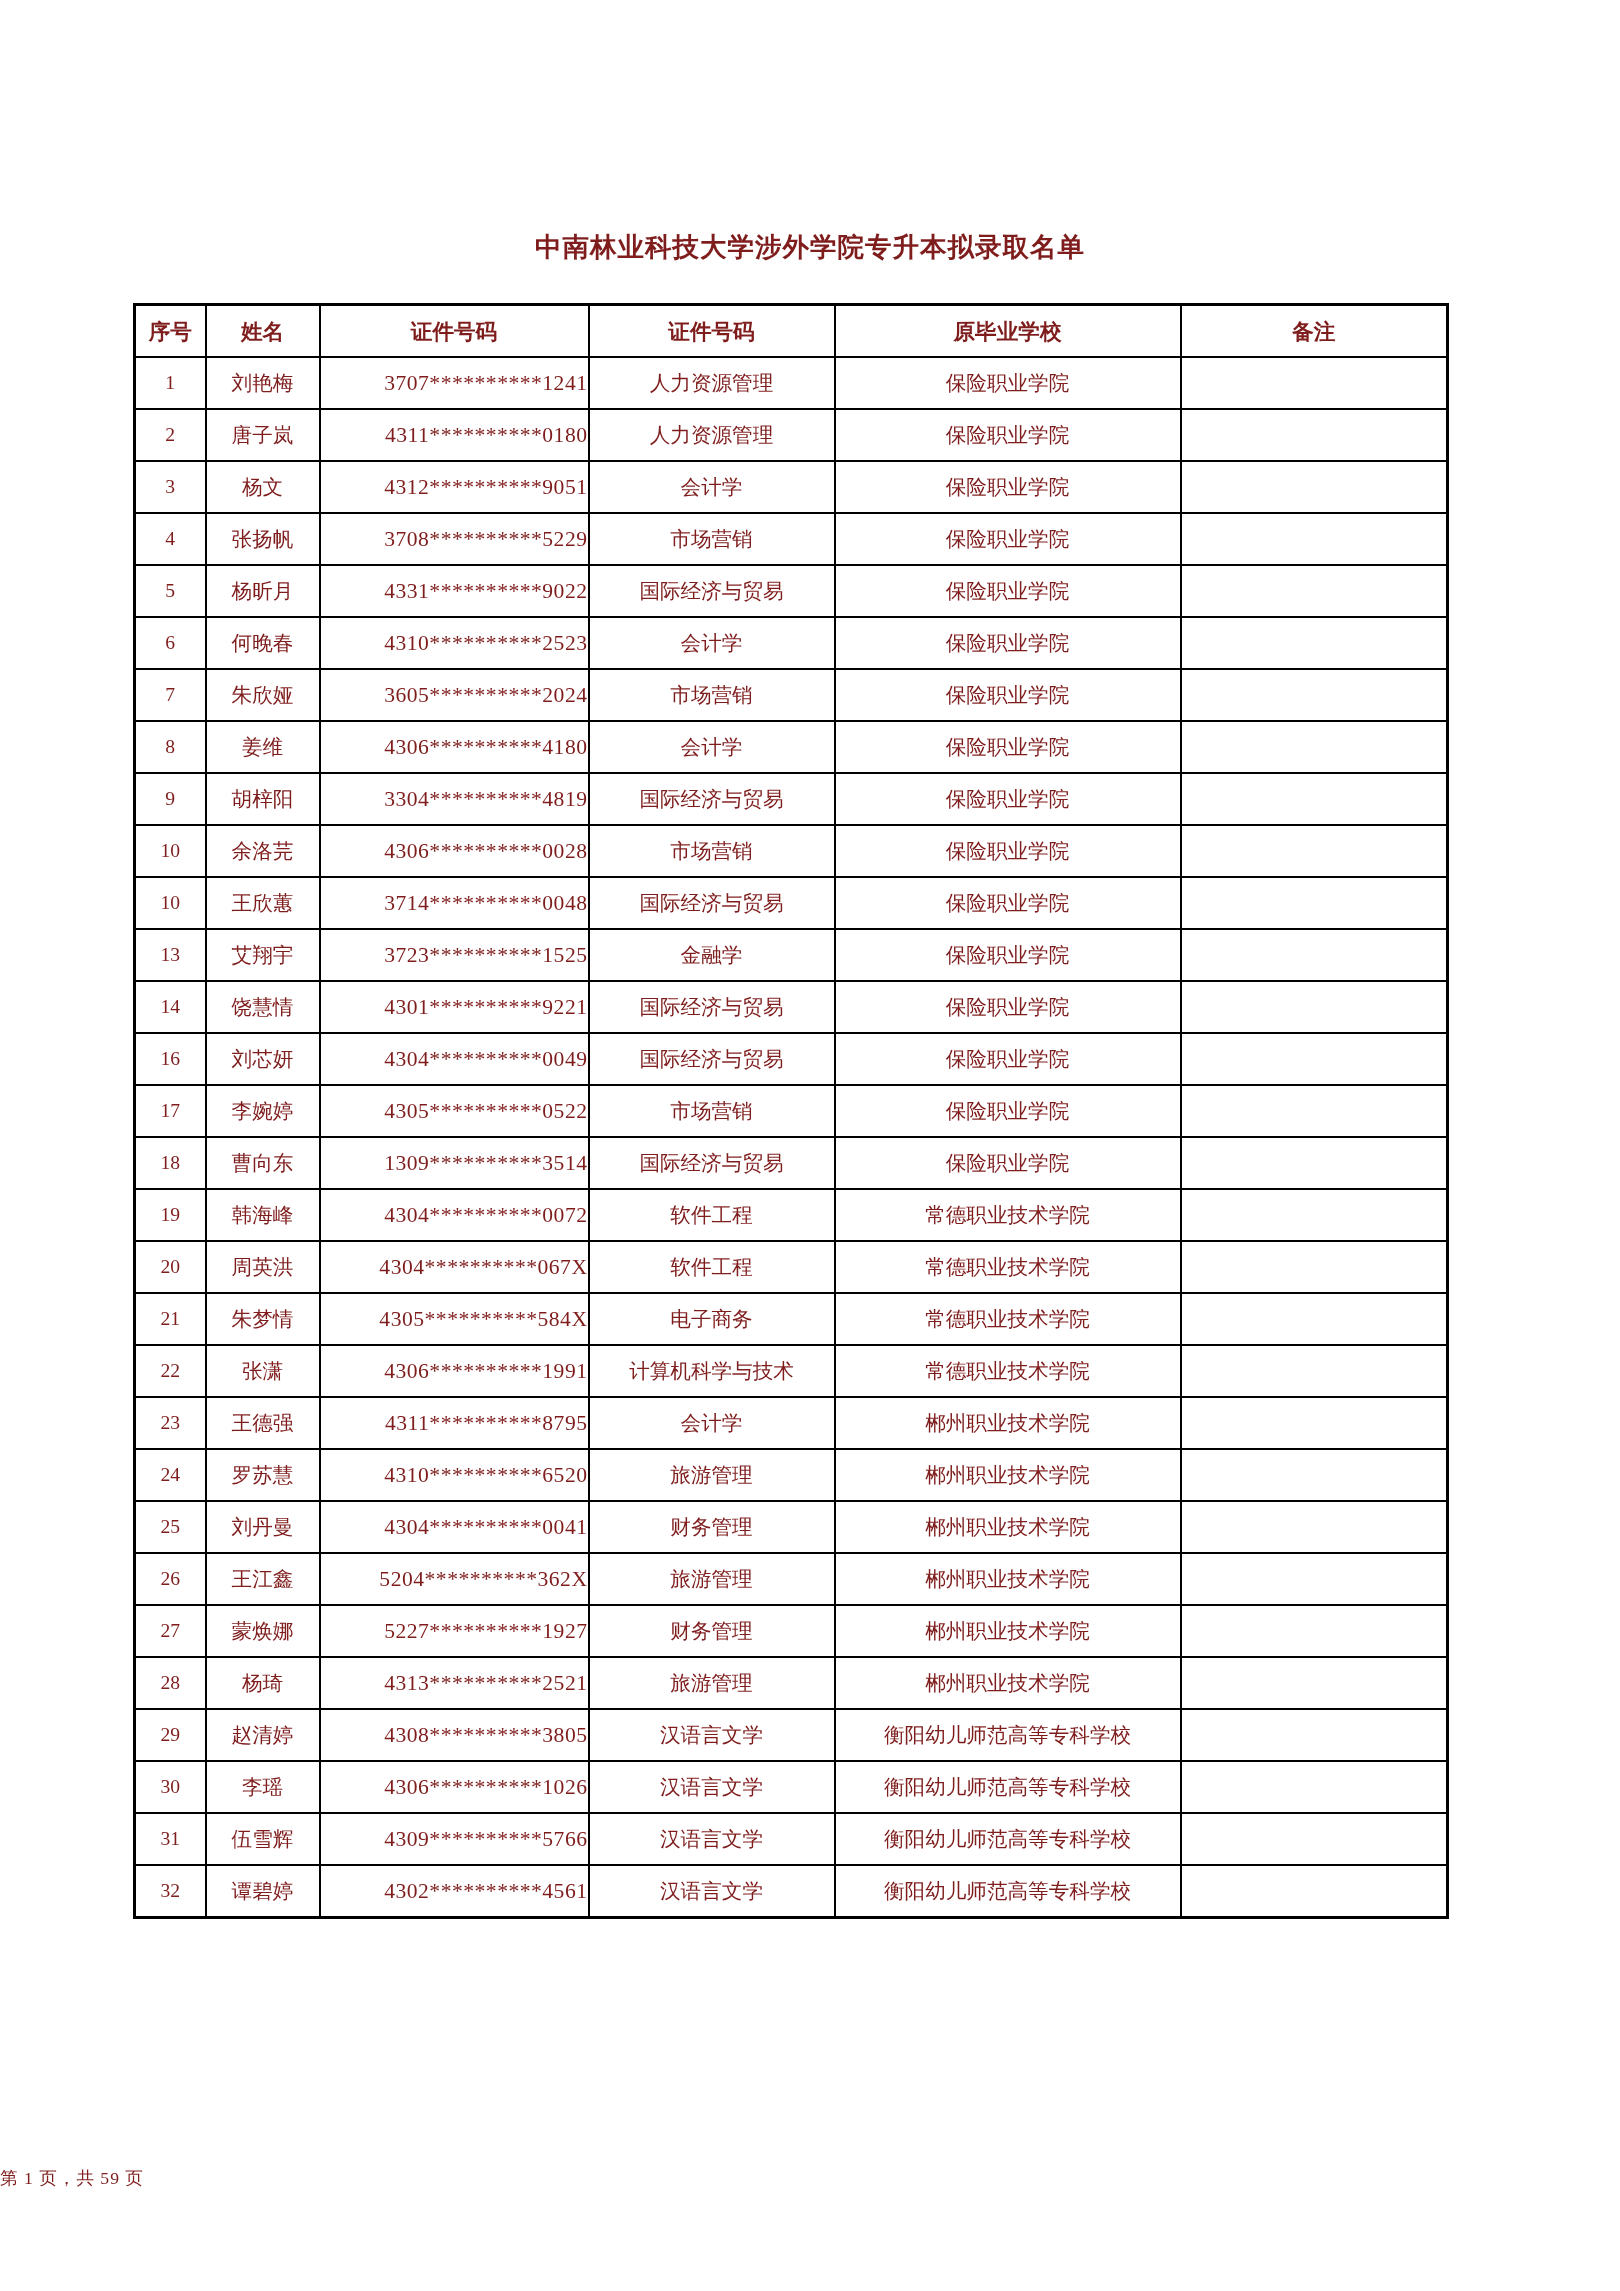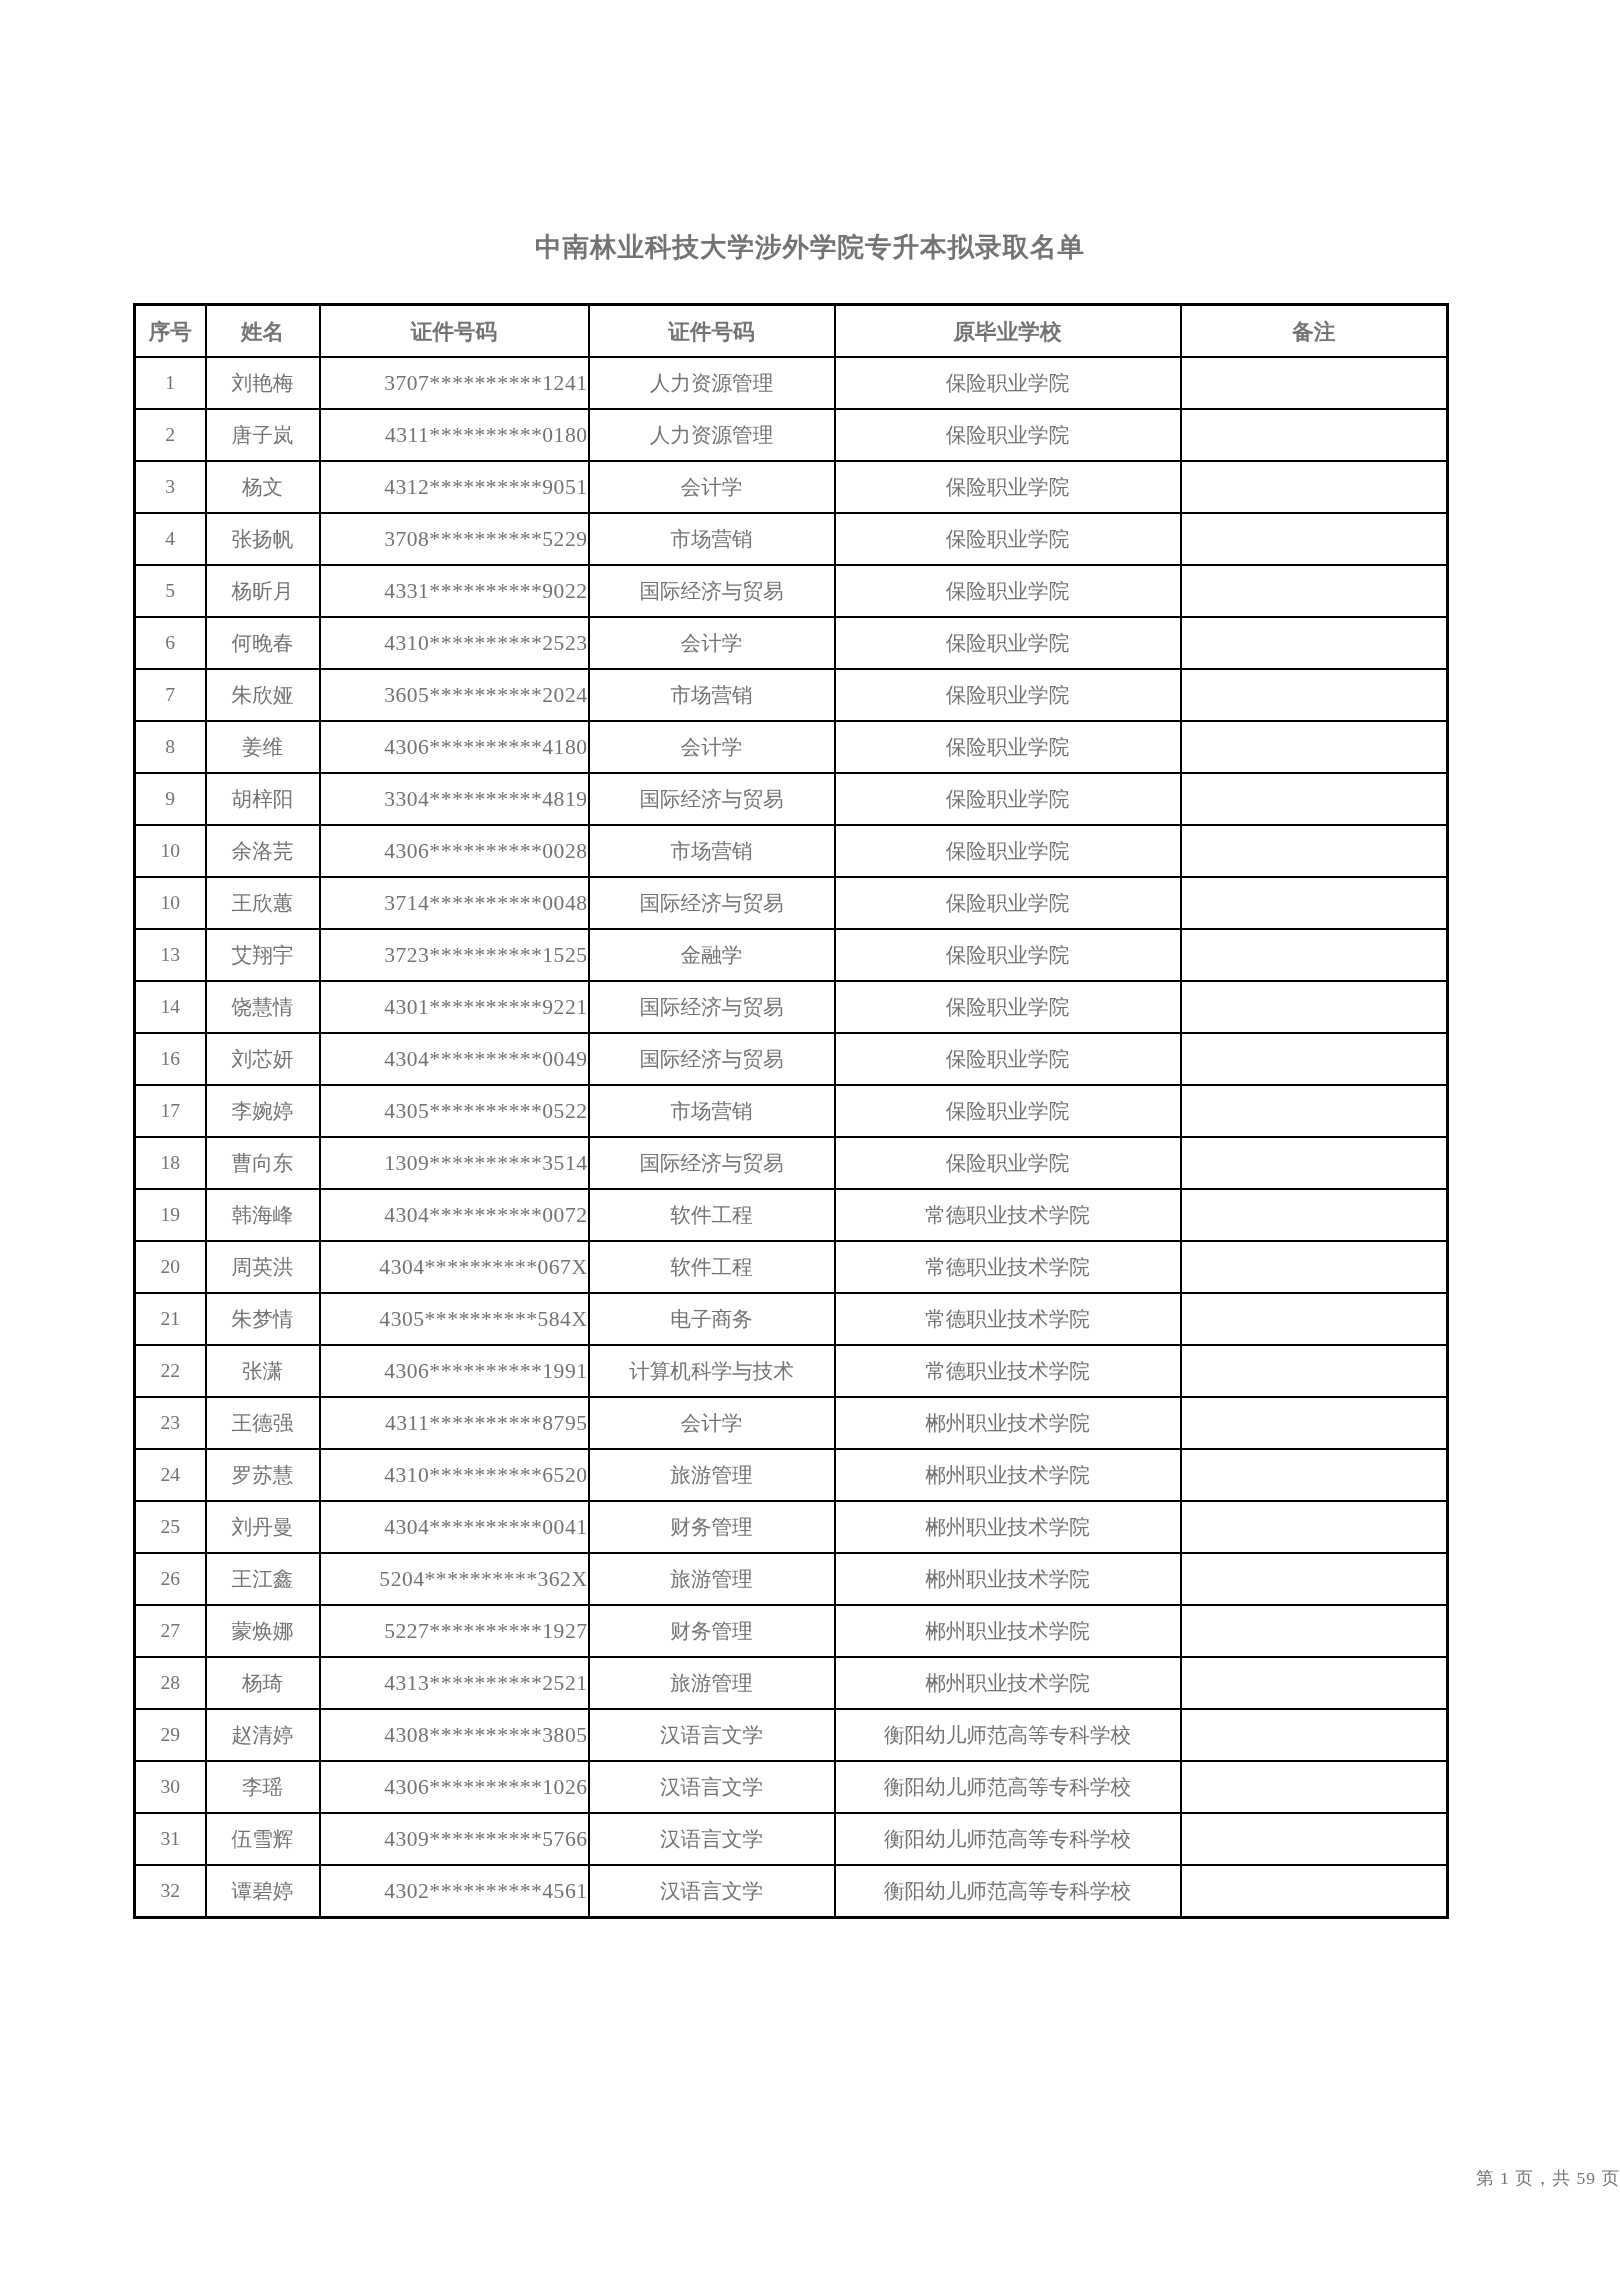--- a/index.html
+++ b/index.html
@@ -5,21 +5,21 @@
   html, body {
     margin: 0;
     padding: 0;
     background: #ffffff;
   }
   .page {
     position: relative;
     width: 1620px;
     height: 2292px;
     background: #ffffff;
-    color: #737373;
+    color: #7f1d1d;
     font-family: "Liberation Serif", "DejaVu Serif", serif;
     overflow: hidden;
   }
   .title {
     position: absolute;
     top: 229px;
     left: 0;
     right: 0;
     margin: 0;
     text-align: center;
@@ -63,21 +63,21 @@
     text-align: right;
   }
   table.roster td.cell-no {
     font-size: 19.6px;
   }
   .page-footer {
     position: absolute;
     top: 2166px;
     left: 0;
     right: 0;
-    text-align: right;
+    text-align: left;
     font-size: 17.6px;
     letter-spacing: 1px;
   }
 </style>
 </head>
 <body>
 
 <div class="page">
 
   <h1 class="title">中南林业科技大学涉外学院专升本拟录取名单</h1>

